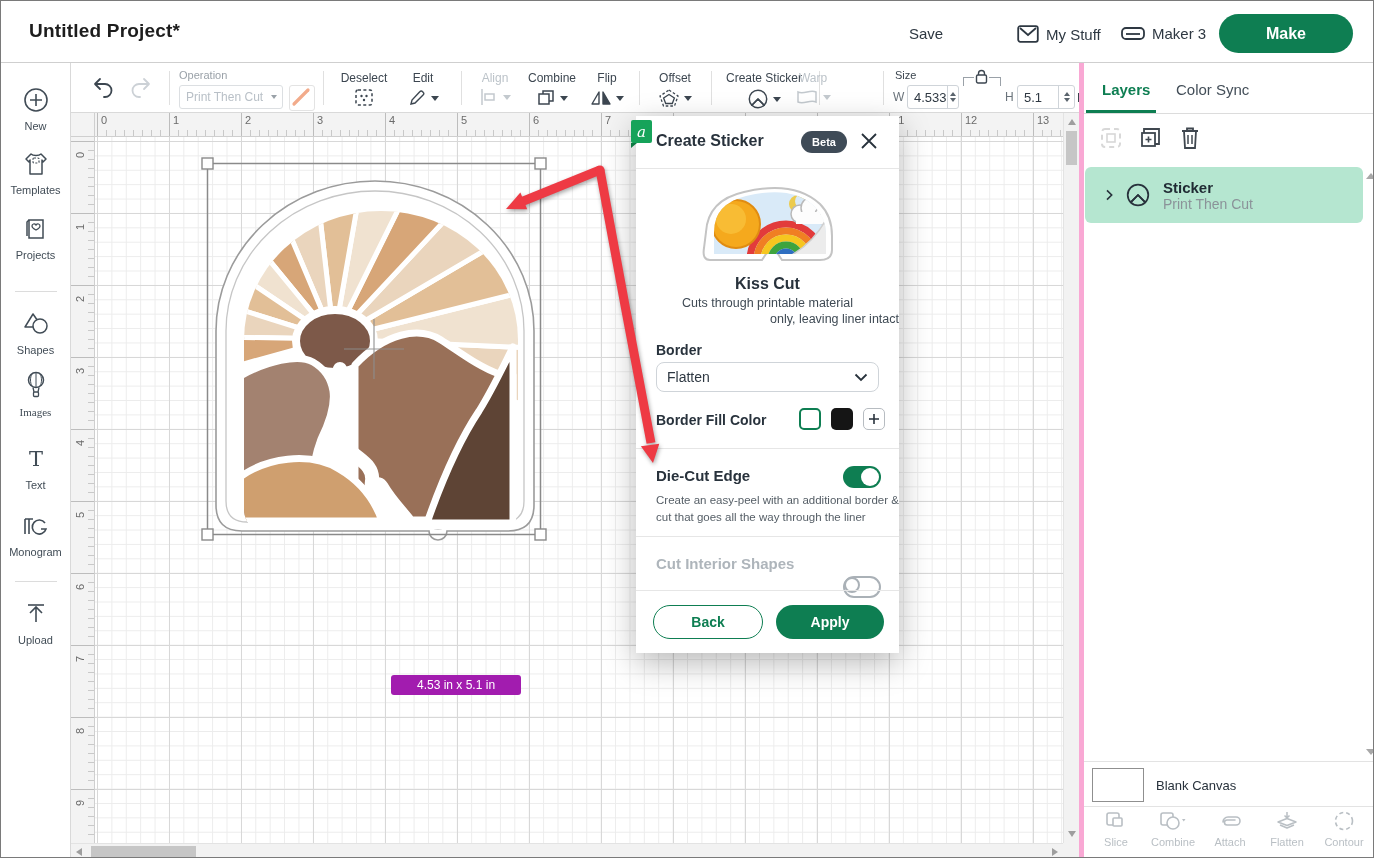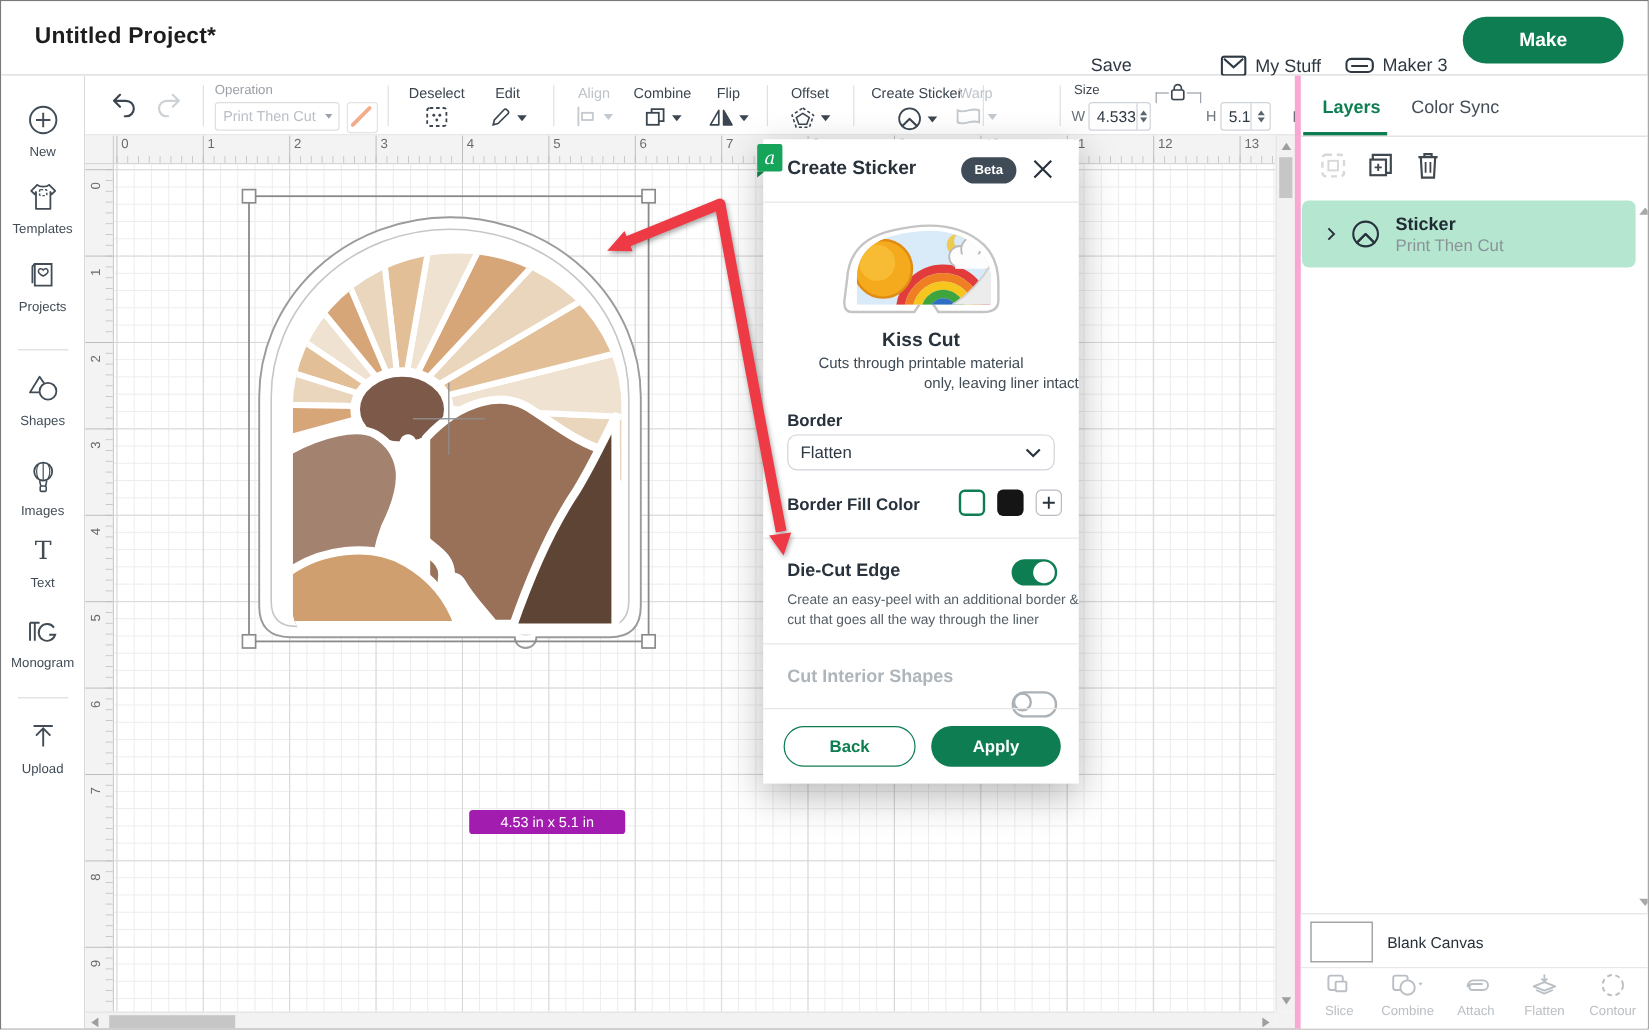--- a/index.html
+++ b/index.html
@@ -4,21 +4,21 @@
 <style>
   html,body{margin:0;padding:0;background:#e9e9e9;}
   #app{position:relative;width:1374px;height:858px;background:#fff;font-family:"Liberation Sans",sans-serif;
        border:1px solid #7a7a7a;box-sizing:border-box;overflow:hidden;color:#3c4650;}
   .ab{position:absolute;}
   .nosel{user-select:none;}
 
   
   #topbar{left:0;top:0;width:100%;height:62px;background:#fff;border-bottom:1px solid #cfcfcf;box-sizing:border-box;}
   #title{left:28px;top:19px;font-size:19px;font-weight:700;color:#1d1d1d;letter-spacing:.2px;}
-  .topitem{top:24px;font-size:15px;color:#2e3842;display:flex;align-items:center;gap:7px;margin-top:21px;}
+  .topitem{top:24px;font-size:15px;color:#2e3842;display:flex;align-items:center;gap:7px;}
   #makeBtn{left:1218px;top:13px;width:134px;height:39px;background:#0e7e52;border-radius:20px;color:#fff;
            font-size:16px;font-weight:700;display:flex;align-items:center;justify-content:center;cursor:pointer;}
 
   
   #sidebar{left:0;top:62px;width:70px;height:796px;background:#fff;border-right:1px solid #d9d9d9;box-sizing:border-box;}
   .side-item{left:0;width:69px;text-align:center;color:#414c56;cursor:pointer;}
   .side-item .lbl{display:block;font-size:11px;margin-top:3px;color:#414c56;}
   .side-div{left:14px;width:42px;height:1px;background:#dcdcdc;}
 
   
@@ -160,21 +160,21 @@
       <span class="lbl">Projects</span>
     </div>
     <div class="ab side-div" style="top:228px;"></div>
     <div class="ab side-item" style="top:248px;">
       <svg width="28" height="26" viewBox="0 0 28 26">
         <path d="M11 3 L20 16 H3 Z" fill="none" stroke="#414c56" stroke-width="1.5" stroke-linejoin="round"></path>
         <circle cx="18" cy="15" r="7" fill="#fff" stroke="#414c56" stroke-width="1.5"></circle>
         </svg>
       <span class="lbl">Shapes</span>
     </div>
-    <div class="ab side-item" style="top:321px;">
+    <div class="ab side-item" style="top:308px;font-family:Liberation Serif, serif;">
       <svg width="24" height="28" viewBox="0 0 24 28">
         <circle cx="12" cy="9" r="7.5" fill="none" stroke="#414c56" stroke-width="1.5"></circle>
         <path d="M9 16.5 L10 21 M15 16.5 L14 21" stroke="#414c56" stroke-width="1.3"></path>
         <rect x="9.5" y="21" width="5" height="4.5" rx="1" fill="none" stroke="#414c56" stroke-width="1.3"></rect>
         <path d="M12 1.5 V16.5 M8 3 c-2 3-2 9 0 12 M16 3 c2 3 2 9 0 12" fill="none" stroke="#414c56" stroke-width="1"></path>
         </svg>
       <span class="lbl">Images</span>
     </div>
     <div class="ab side-item" style="top:383px;">
       <svg width="24" height="26" viewBox="0 0 24 26">
@@ -301,21 +301,21 @@
         </span>
     </div>
     <div class="ab" style="left:892px;top:14px;width:36px;height:8px;border-top:1px solid #9aa1a8;border-left:1px solid #9aa1a8;border-right:1px solid #9aa1a8;"></div>
     <div class="ab" style="left:903px;top:6px;background:#fff;padding:0 1px;">
       <svg width="13" height="15" viewBox="0 0 13 15">
         <rect x="1.5" y="6" width="10" height="8" rx="1.5" fill="none" stroke="#3c4650" stroke-width="1.4"></rect>
         <path d="M3.5 6 V4.5 a3 3 0 0 1 6 0 V6" fill="none" stroke="#3c4650" stroke-width="1.4"></path>
         </svg>
     </div>
     <div class="ab" style="left:934px;top:27px;font-size:12px;color:#6a737b;">H</div>
-    <div class="ab field" style="left:946px;top:22px;width:42px;">
+    <div class="ab field" style="left:946px;top:22px;width:58px;">
       <span class="val">5.1</span>
       <span class="stepper">
           <span class="stp-up"></span>
           <span class="stp-dn"></span>
         </span>
     </div>
 
     <div class="ab" style="left:1006px;top:27px;font-size:13px;color:#2e3842;cursor:pointer;">
       <span>More</span><span class="caret"></span>
     </div>

